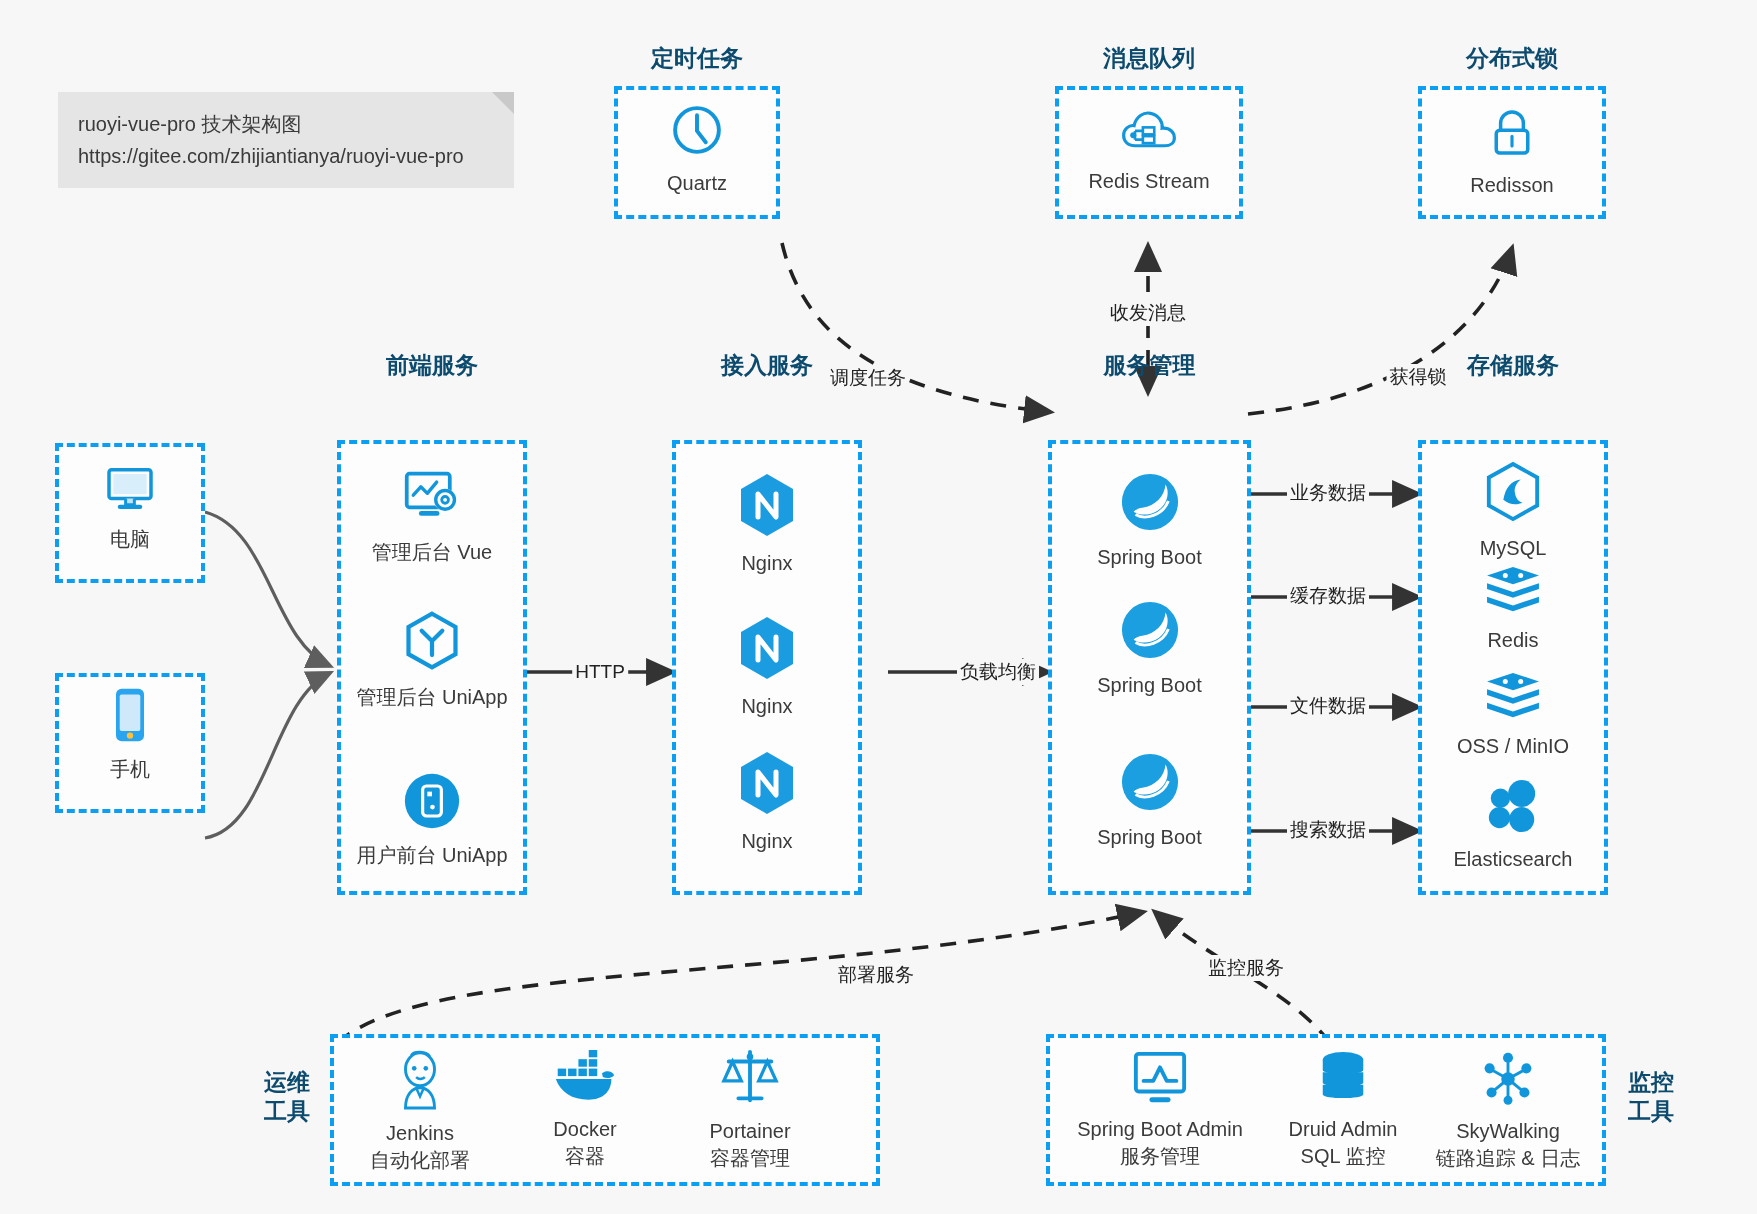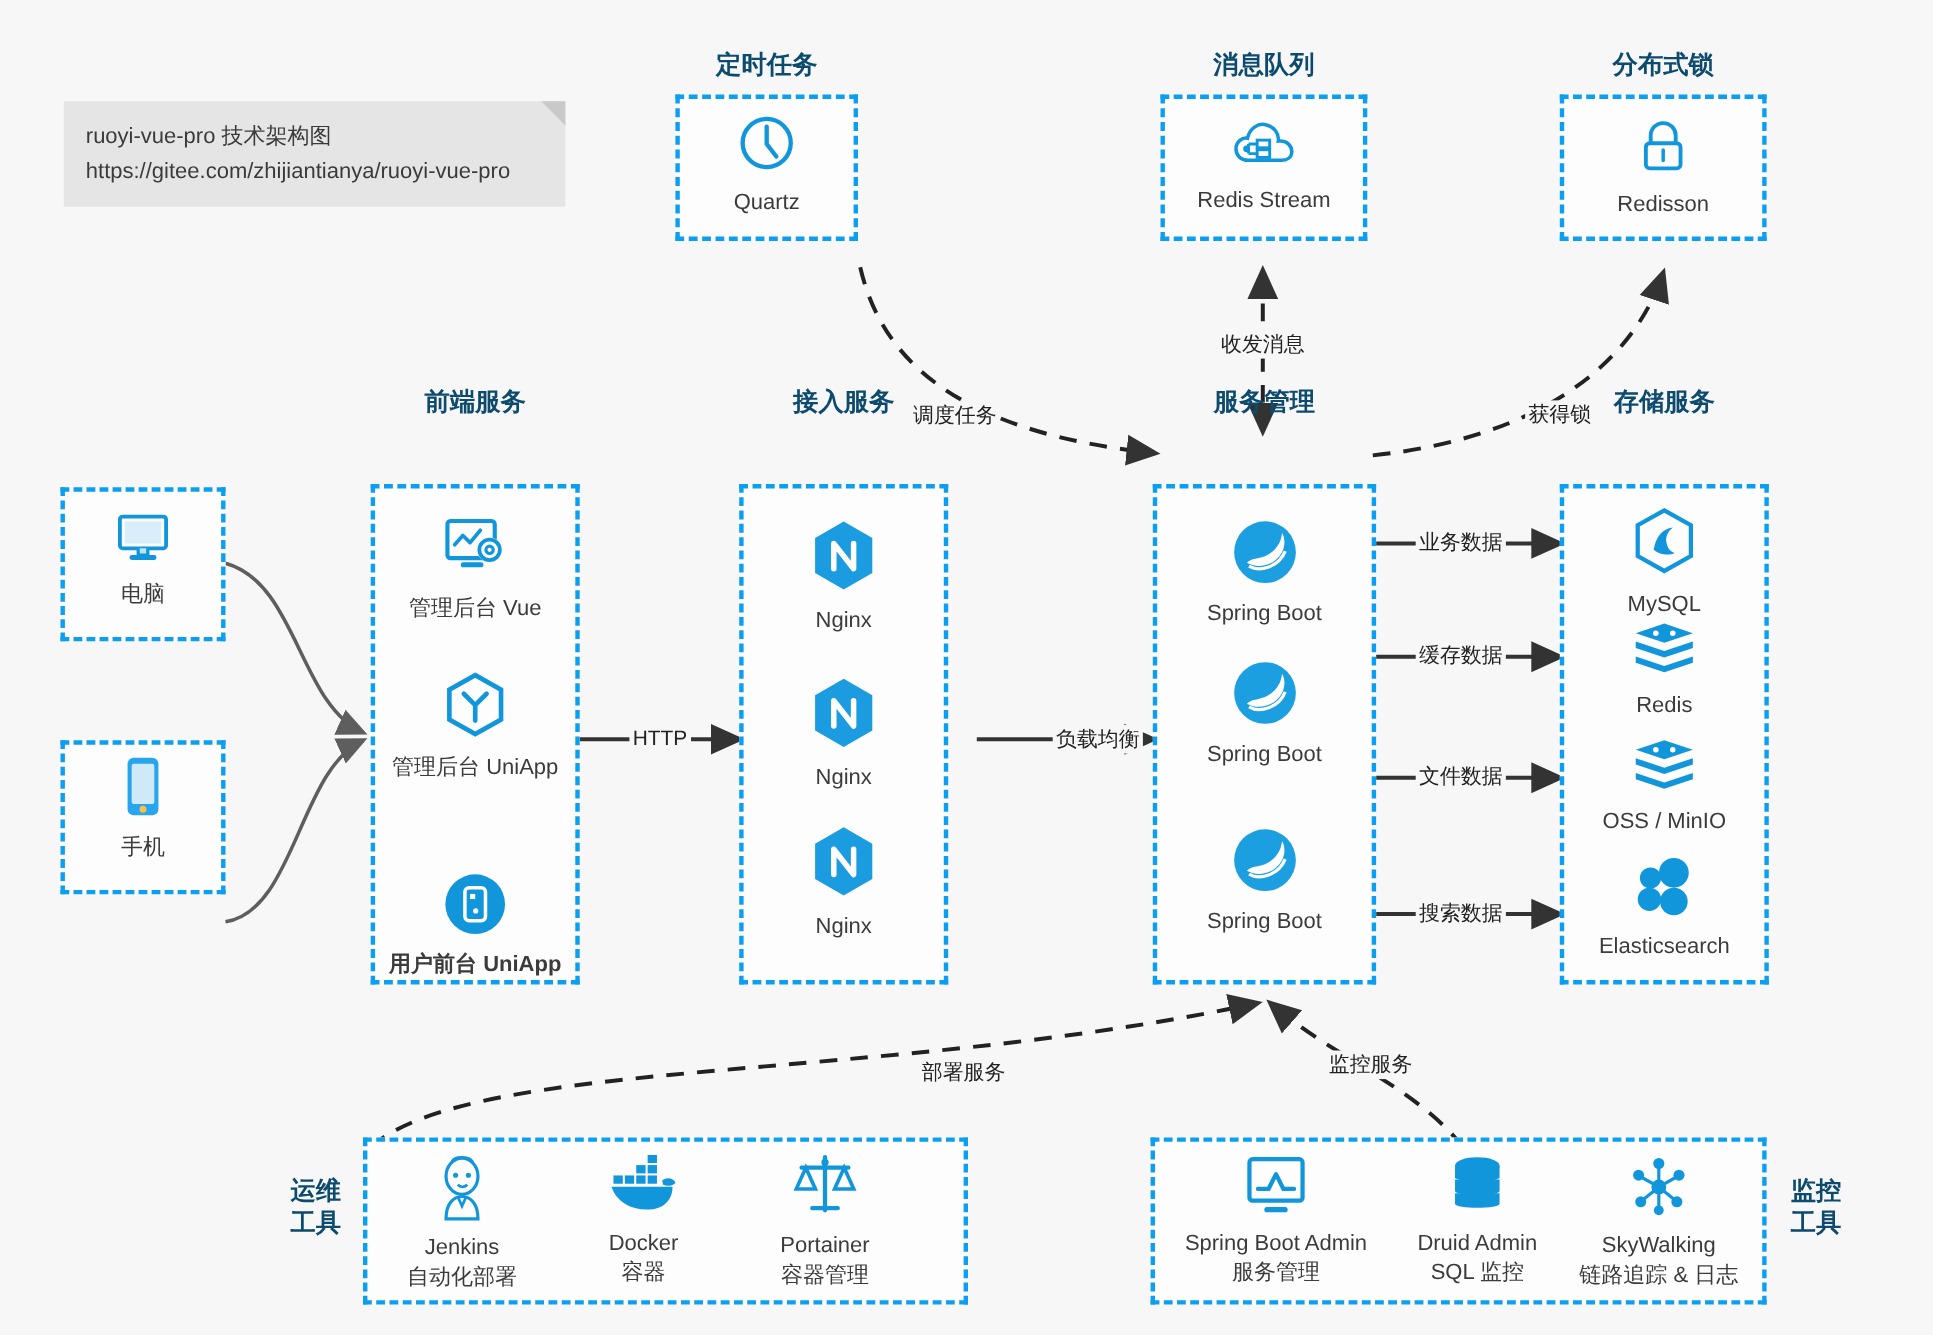--- a/index.html
+++ b/index.html
@@ -206,21 +206,21 @@
   </div>
   <div class="node" style="left:337px; top:610px; width:190px;align-items:center;">
     <span class="icon">
       <svg width="60" height="62" viewBox="0 0 62 66">
           <path d="M31 4 L56 18 L56 47 L31 61 L6 47 L6 18 Z" fill="none" stroke="#1296db" stroke-width="4.5"></path>
           <path d="M20 22 L31 33 L42 22 M31 33 L31 48" fill="none" stroke="#1296db" stroke-width="4.5" stroke-linecap="round" stroke-linejoin="round"></path>
         </svg>
     </span>
     <span class="cap">管理后台 UniApp</span>
   </div>
-  <div class="node" style="left:337px; top:793px; width:190px;font-weight:bold;">
+  <div class="node" style="left:337px; top:772px; width:190px;">
     <span class="icon">
       <svg width="58" height="58" viewBox="0 0 62 62">
           <circle cx="31" cy="31" r="29" fill="#1296db"></circle>
           <rect x="21" y="15" width="20" height="32" rx="4" fill="none" stroke="#ffffff" stroke-width="3.4"></rect>
           <rect x="26" y="21" width="5" height="5" fill="#fff"></rect>
           <rect x="29" y="35" width="5" height="5" rx="2.5" fill="#fff"></rect>
         </svg>
     </span>
     <span class="cap">用户前台 UniApp</span>
   </div>

